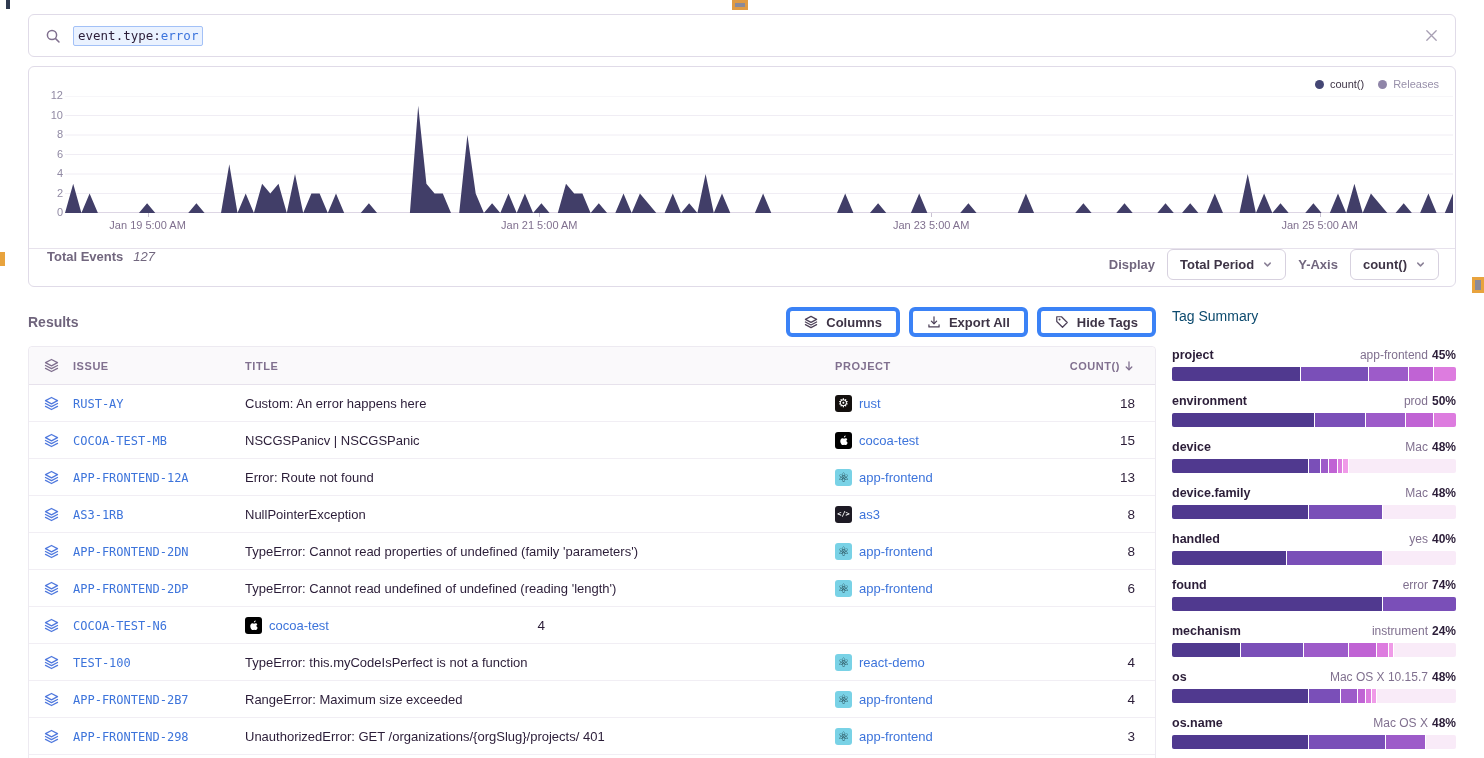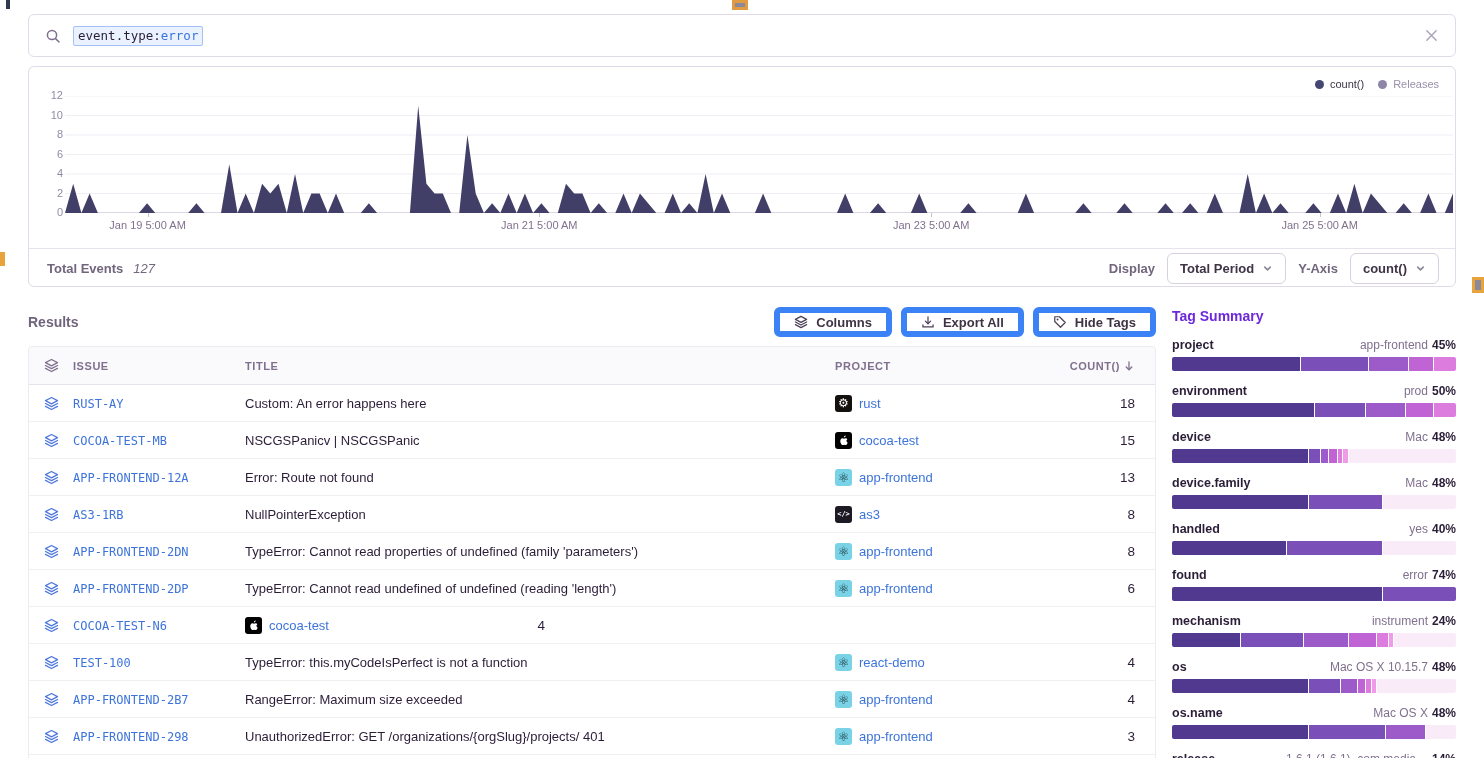--- a/index.html
+++ b/index.html
@@ -32,39 +32,39 @@
   .legend-dot { width:9px; height:9px; border-radius:50%; }
   .yaxis { position:absolute; left:8px; top:29px; width:26px; height:117px; }
   .yaxis span { position:absolute; right:0; font-size:11px; color:#918AA4; }
   .plot { position:absolute; left:36px; top:29px; width:1388px; height:117px; }
   .plot svg { width:100%; height:100%; display:block; }
   .xaxis { position:absolute; left:36px; top:146px; width:1388px; height:22px; }
   .xaxis .xlabel { position:absolute; top:6px; transform:translateX(-50%);
     font-size:11px; color:#80708F; white-space:nowrap; }
   .xaxis .xtick { position:absolute; top:0; width:1px; height:4px; background:#C9C2D2; }
   .chart-footer { position:absolute; left:0; right:0; top:181px; height:40px;
-    border-top:1px solid #E7E2EC; display:flex; align-items:center;
+    border-top:1px solid #E7E2EC; display:flex; align-items:flex-start;
     justify-content:space-between; padding:0 16px; border-radius:0 0 6px 6px; }
   .cf-left { display:flex; align-items:center; gap:10px; padding-left:2px; }
   .cf-label { font-size:13px; font-weight:700; color:#71667E; }
   .cf-value { font-size:13px; color:#71667E;font-style:italic; }
   .cf-right { display:flex; align-items:center; gap:12px; }
   .ctl-label { font-size:13px; font-weight:700; color:#71667E; }
   .dropdown-btn { display:inline-flex; align-items:center; gap:8px; height:31px; padding:0 12px;
     background:#fff; border:1px solid #D7D1DF; border-radius:6px; cursor:pointer;
     font-size:13px; font-weight:700; color:#3E3446; font-family:inherit; }
   .chev { width:11px; height:11px; color:#8A8096; }
 
   
   .results-row { position:absolute; left:28px; top:306px; width:1128px; height:32px;
     display:flex; align-items:center; justify-content:space-between; }
   .results-title { font-size:14px; font-weight:700; color:#6F647C; }
   .actions { display:flex; gap:9px; }
   .action-btn { display:inline-flex; align-items:center; gap:8px; height:30px; padding:0 14px;
-    background:#fff; border:6px solid #3b82f6; border-radius:6px; cursor:pointer;
+    background:#fff; border:4px solid #3b82f6; border-radius:6px; cursor:pointer;
     font-size:13px; font-weight:700; color:#3E3446; font-family:inherit; }
   .action-btn .icon { width:14px; height:14px; color:#4D4158; }
 
   
   .rtable { position:absolute; left:28px; top:346px; width:1128px;
     border:1px solid #EDEAF1; border-radius:4px 4px 0 0; background:#fff; }
   .trow, .thead { display:flex; align-items:center; }
   .thead { height:38px; background:#FAF9FB; border-bottom:1px solid #E7E2EC;
     font-size:11px; font-weight:700; letter-spacing:.05em; color:#80708F; border-radius:4px 4px 0 0; }
   .trow { height:37px; border-bottom:1px solid #F1EEF4; background:#fff; }
@@ -85,21 +85,21 @@
   .plat-apple { background:#000; }
   .plat-apple svg { width:12px; height:12px; }
   .plat-react { background:#79D2E6; color:#16323a; font-size:13px; }
   .plat-code { background:#1D1A24; color:#fff; font-size:7px; font-weight:700;
     font-family:"DejaVu Sans Mono", monospace; }
   .sort-ico { width:12px; height:12px; color:#80708F; vertical-align:-2px; margin-left:3px; }
   .count-head { display:flex; align-items:center; justify-content:flex-end; width:100%; }
 
   
   .tags { position:absolute; left:1172px; top:308px; width:284px; }
-  .tags-title { font-size:14px; font-weight:700; color:#6d28d9; margin-bottom:14px; }
+  .tags-title { font-size:14px; font-weight:400; color:#0c4a6e; margin-bottom:24px; }
   .tag-item { margin-bottom:13px; }
   .tag-head { display:flex; justify-content:space-between; align-items:baseline; margin-bottom:5px; }
   .tag-name { font-size:12.5px; font-weight:700; color:#2B1D38; }
   .tag-valwrap { font-size:12px; color:#80708F; }
   .tag-pct { font-weight:700; color:#2B1D38; margin-left:4px; }
   .tag-bar { display:flex; height:14px; border-radius:2px; overflow:hidden; cursor:pointer; }
   .tag-seg { height:100%; }
   .tag-seg + .tag-seg { border-left:1px solid #fff; }
 </style>
 </head>

